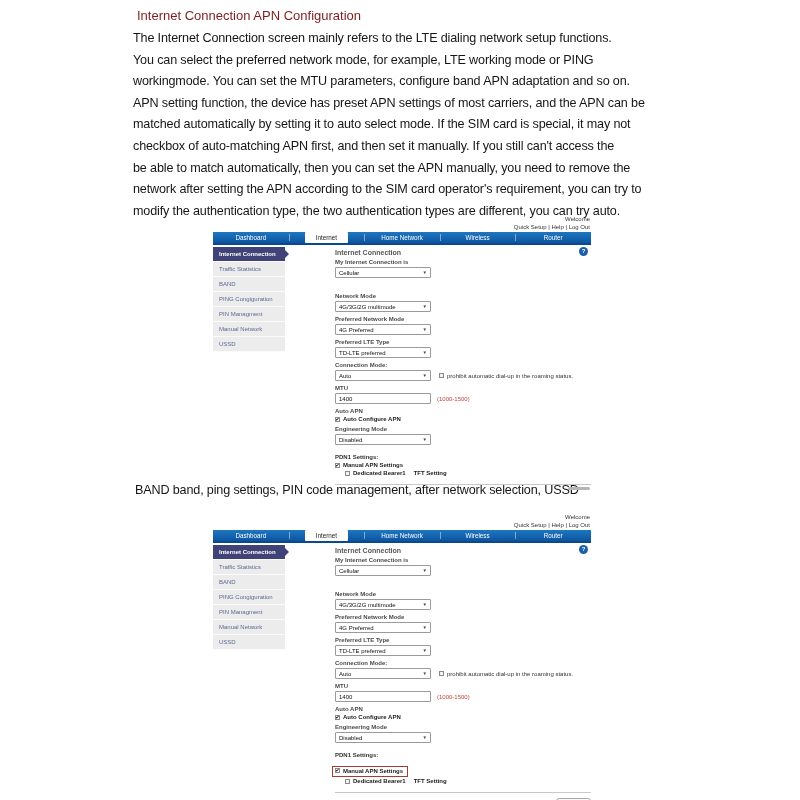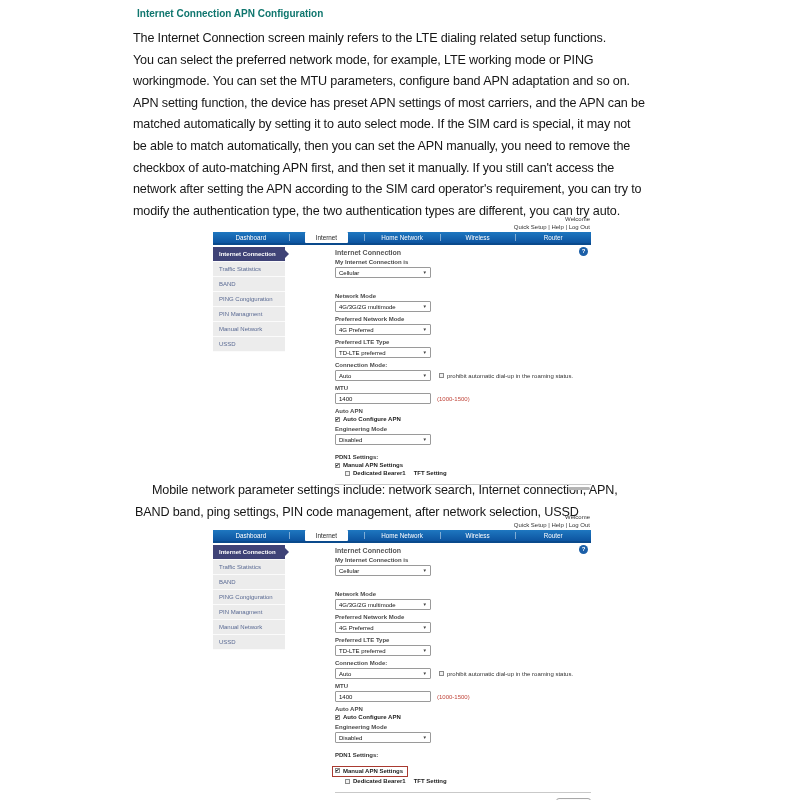--- a/index.html
+++ b/index.html
@@ -1,20 +1,20 @@
 <!DOCTYPE html>
 <html><head>
 <meta charset="utf-8">
 <style>
   * { margin:0; padding:0; box-sizing:border-box; }
   html,body { width:800px; height:800px; background:#fff; font-family:"Liberation Sans",sans-serif; }
   .page { position:relative; width:800px; height:800px; background:#fff; overflow:hidden; }
 
   
-  .doc-heading { position:absolute; left:137px; top:8px; font-size:10px; font-weight:bold; color:#0f766e; }
+  .doc-heading { position:absolute; left:137px; top:8px; font-size:13px; font-weight:normal; color:#7f1d1d; }
   .para1 { position:absolute; left:133px; top:28px; font-size:12.6px; color:#161616; line-height:21.6px; white-space:nowrap; letter-spacing:-0.15px; }
   .uline { text-decoration-color:#9a5248; }
   .para2 { position:absolute; left:135px; top:480px; font-size:12.6px; color:#161616; line-height:21.6px; white-space:nowrap; letter-spacing:-0.15px; }
   .para2 .indent { padding-left:17px; }
 
   
   .shot { position:absolute; left:213px; width:378px; }
   #shot1 { top:216px; }
   #shot2 { top:514px; }
   .shot-top { text-align:right; font-size:6px; color:#333; line-height:7.5px; padding-right:1px; }
@@ -54,33 +54,32 @@
   .save-btn { margin:5px 0 0 auto; display:block; padding:3px 9px; font-size:6.5px; font-weight:bold; color:#333; background:linear-gradient(#fbfbfb,#dcdcdc); border:1px solid #a9a9a9; border-radius:3px; box-shadow:0 1px 1px rgba(0,0,0,.18); font-family:inherit; }
 </style>
 </head>
 <body>
 
 <div class="page">
 
   <div class="doc-heading">Internet Connection APN Configuration</div>
 
   <div class="para1">
-    <div>The Internet Connection screen mainly refers to the LTE dialing related setup functions.</div>
+    <div>The Internet Connection screen mainly refers to the LTE dialing network setup functions.</div>
     <div>You can select the preferred network mode, for example, LTE working mode or PING</div>
     <div><span class="uline">workingmode</span><span>. You can set the MTU parameters, configure band APN adaptation and so on.</span></div>
     <div>APN setting function, the device has preset APN settings of most carriers, and the APN can be</div>
     <div>matched automatically by setting it to auto select mode. If the SIM card is special, it may not</div>
+    <div>checkbox of auto-matching APN first, and then set it manually. If you still can't access the</div>
     <div>be able to match automatically, then you can set the APN manually, you need to remove the</div>
-    <div>checkbox of auto-matching APN first, and then set it manually. If you still can't access the</div>
     <div>network after setting the APN according to the SIM card operator's requirement, you can try to</div>
     <div>modify the authentication type, the two authentication types are different, you can try auto.</div>
   </div>
 
   <div class="para2">
-    <div class="indent">Mobile network parameter settings include: network search, Internet connection, APN,</div>
     <div>BAND band, ping settings, PIN code management, after network selection, USSD</div>
   </div>
 
   <div class="shot" id="shot1">
     <div class="shot-top">
       <div>Welcome</div>
       <div>Quick Setup | Help | Log Out</div>
     </div>
     <div class="navbar">
       <div class="navtab">Dashboard</div>

